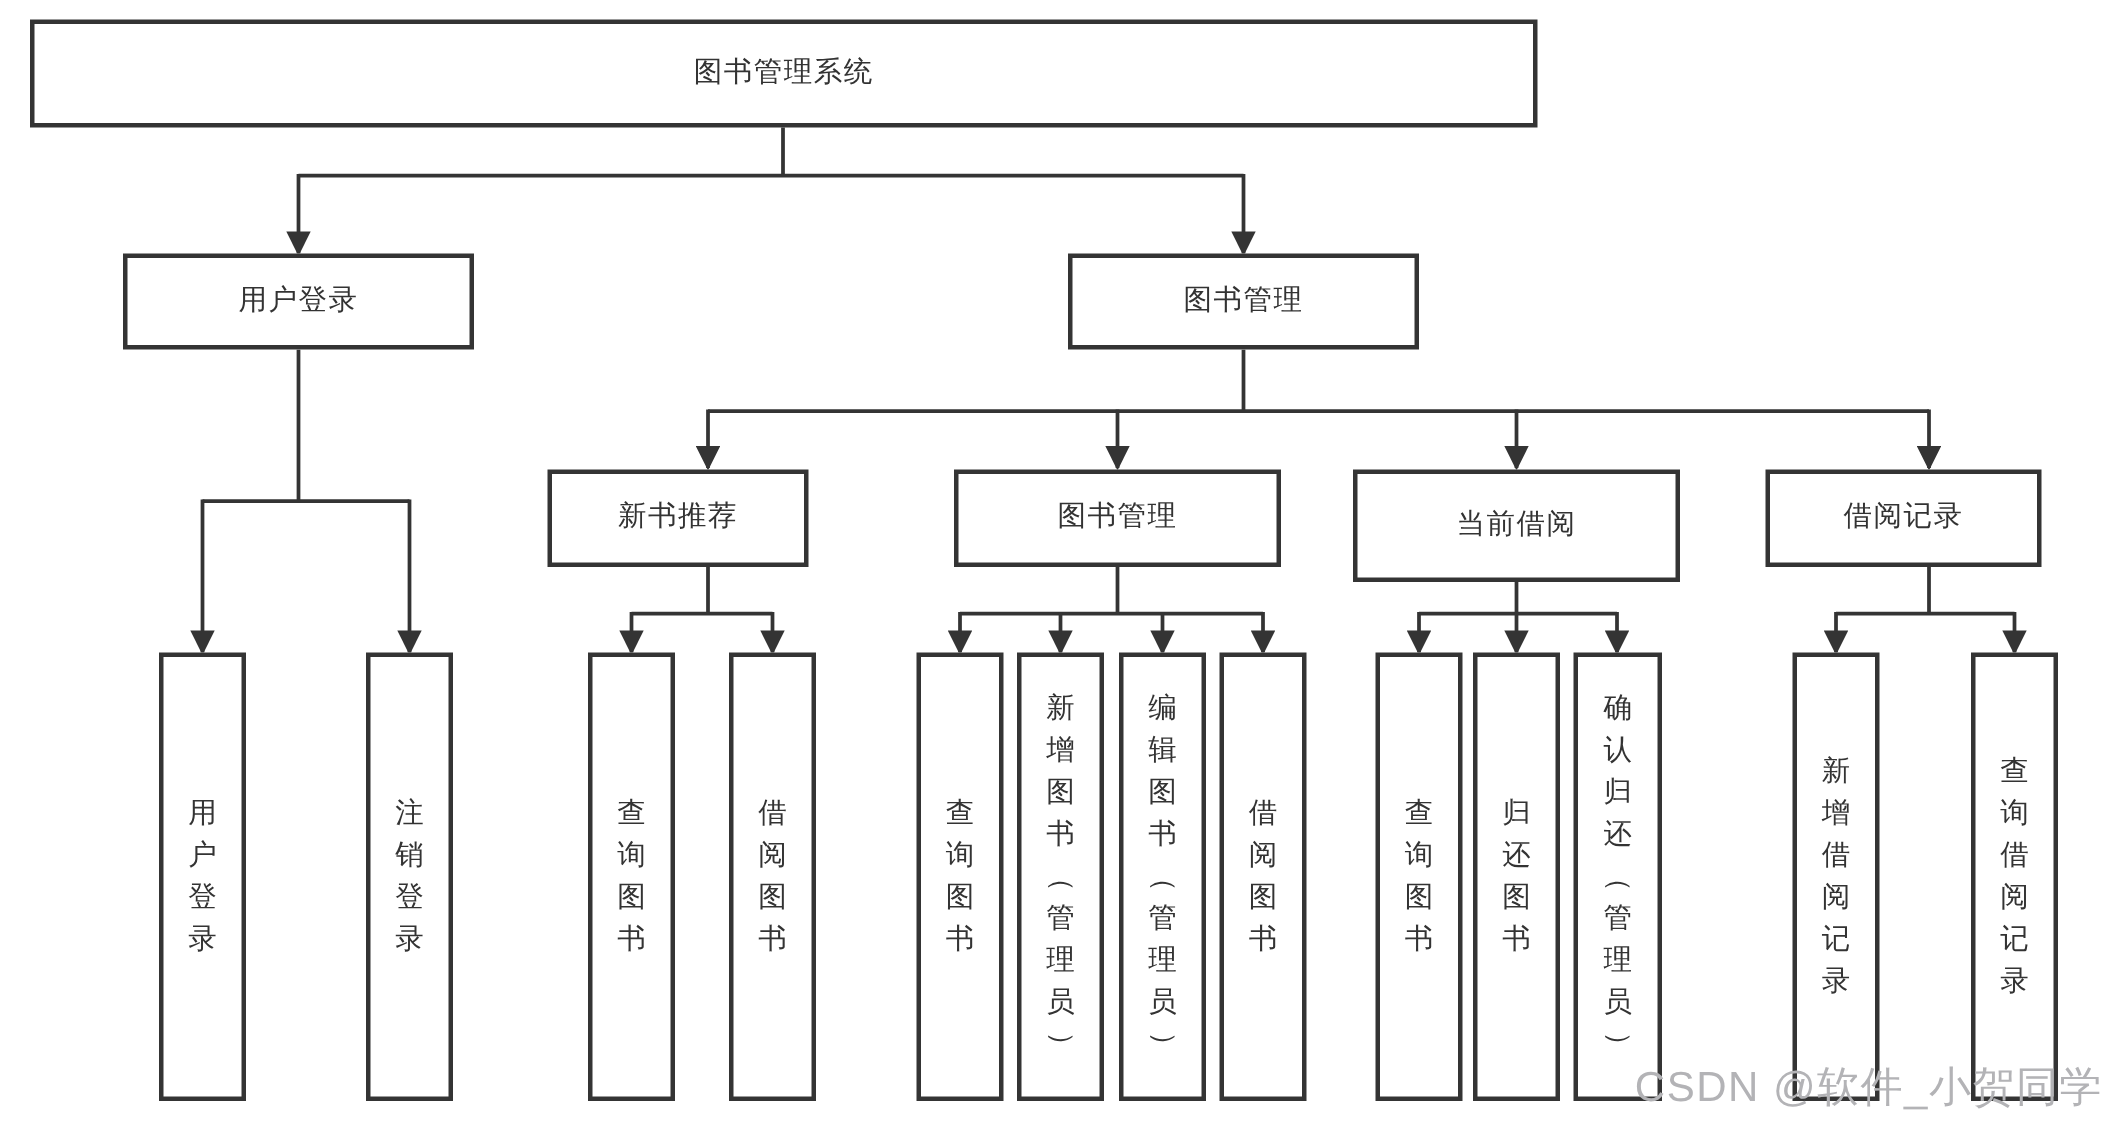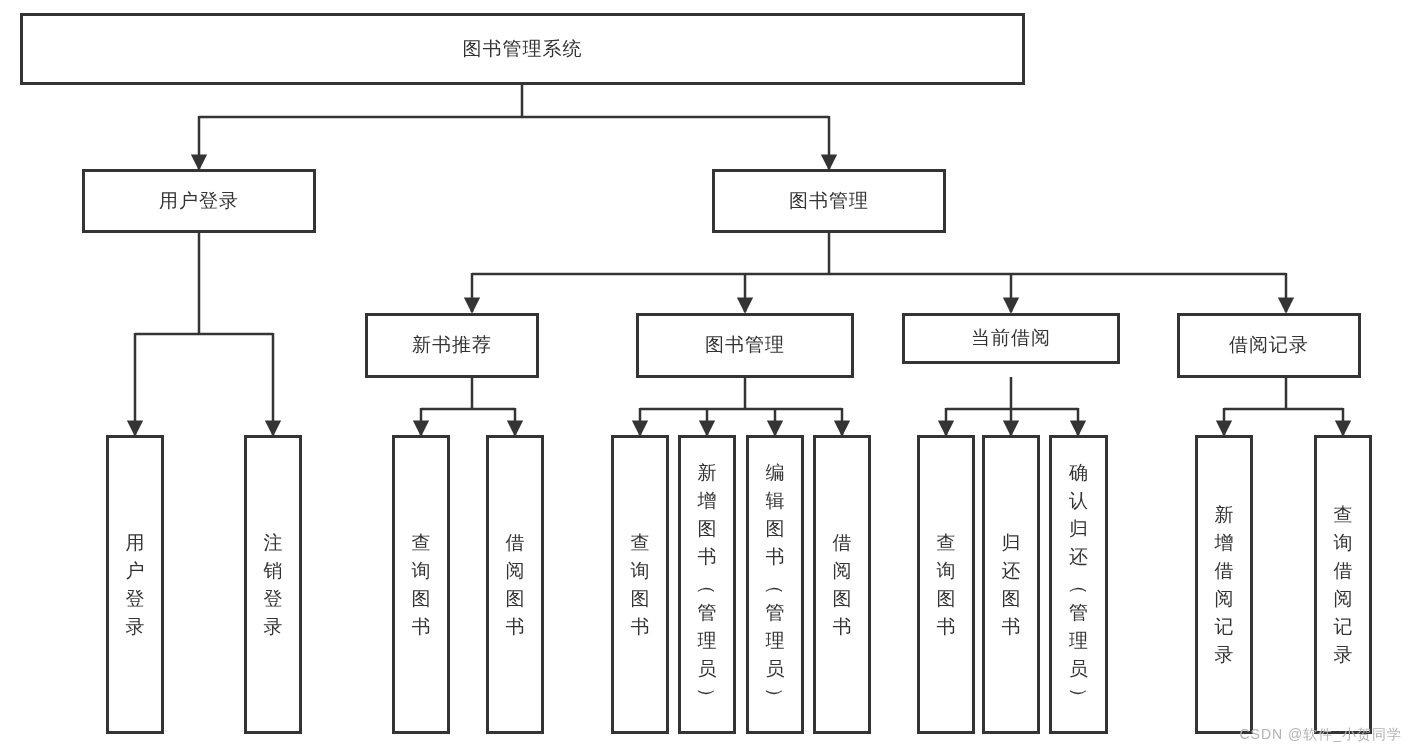--- a/index.html
+++ b/index.html
@@ -43,21 +43,21 @@
     line-height:28px;
     width:100%;
     text-align:center;
     font-size:19px;
   }
   .vchar.paren{transform:rotate(90deg);}
   .watermark{
     position:absolute;
     right:3px;
     bottom:3px;
-    font-size:14px;
+    font-size:28px;
     letter-spacing:1px;
     color:var(--wm);
     font-family:"Liberation Sans","DejaVu Sans",sans-serif;
     z-index:5;
   }
 </style>
 </head>
 <body>
 
 <div class="canvas">
@@ -105,21 +105,21 @@
     </g>
   </svg>
 
   <div class="box" style="left:20px;top:13px;width:1005px;height:72px;">图书管理系统</div>
 
   <div class="box" style="left:82px;top:169px;width:234px;height:64px;">用户登录</div>
   <div class="box" style="left:712px;top:169px;width:234px;height:64px;">图书管理</div>
 
   <div class="box" style="left:365px;top:313px;width:174px;height:65px;">新书推荐</div>
   <div class="box" style="left:636px;top:313px;width:218px;height:65px;">图书管理</div>
-  <div class="box" style="left:902px;top:313px;width:218px;height:51px;">当前借阅</div>
+  <div class="box" style="left:902px;top:313px;width:218px;height:75px;">当前借阅</div>
   <div class="box" style="left:1177px;top:313px;width:184px;height:65px;">借阅记录</div>
 
   <div class="box leaf" style="left:106px;top:435px;width:58px;height:299px;">
       <span class="vchar">用</span>
       <span class="vchar">户</span>
       <span class="vchar">登</span>
       <span class="vchar">录</span>
     </div>
   <div class="box leaf" style="left:244px;top:435px;width:58px;height:299px;">
       <span class="vchar">注</span>

